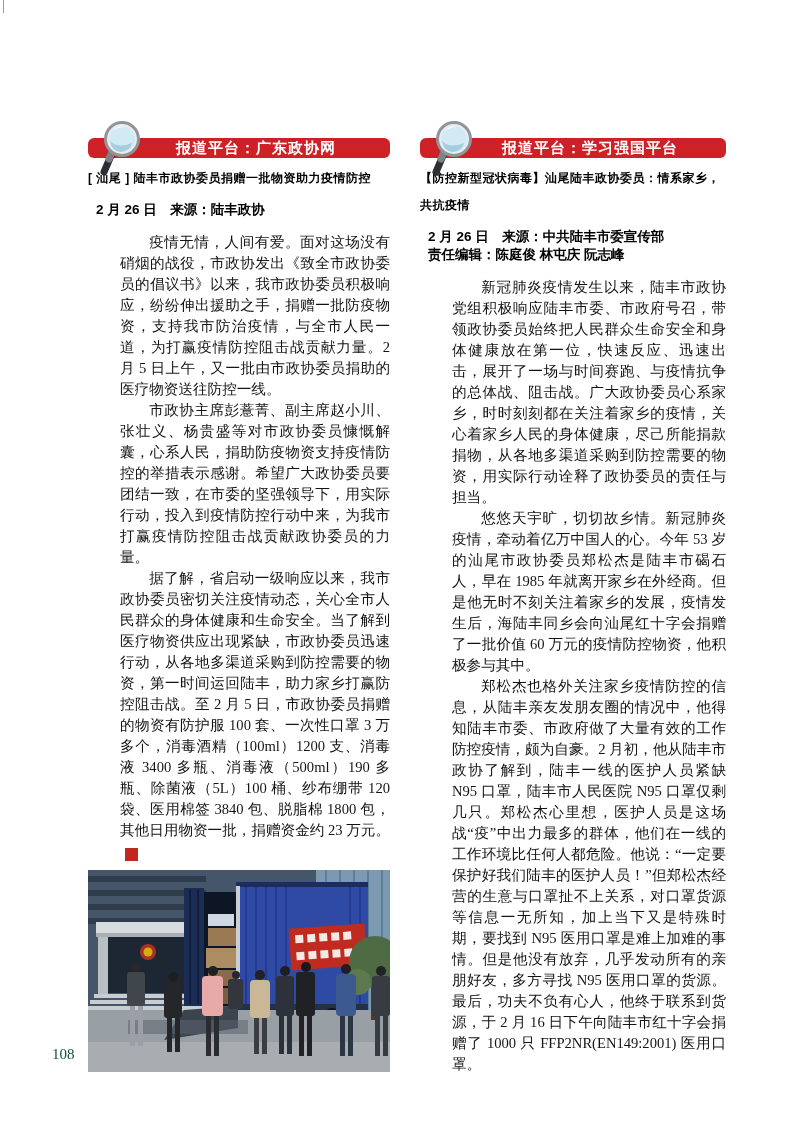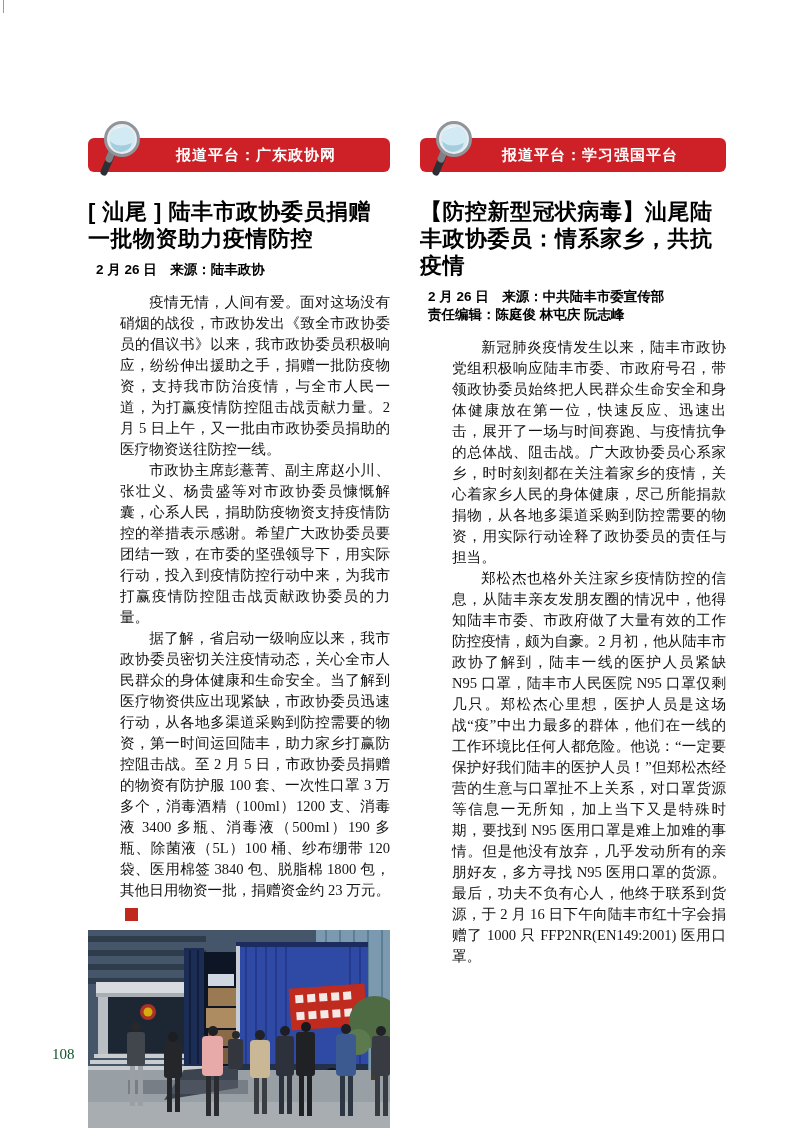--- a/index.html
+++ b/index.html
@@ -6,27 +6,27 @@
   html,body { background:#ffffff; }
   body { font-family:"Liberation Sans", sans-serif; }
   .page { position:relative; width:800px; height:1128px; background:#fff; overflow:hidden; }
 
   .crop-mark { position:absolute; left:3px; top:0; width:1px; height:13px; background:#9a9a9a; }
 
   .col { position:absolute; top:122px; }
   .col-left  { left:88px;  width:302px; }
   .col-right { left:420px; width:306px; }
 
-  .banner { position:relative; margin-top:16px; height:34px; border-radius:6px;
+  .banner { position:relative; margin-top:16px; height:20px; border-radius:6px;
             background:#ce2127; display:flex; align-items:center; justify-content:center; }
   .banner-label { color:#fff; font-weight:bold; font-size:15px; letter-spacing:1px; padding-left:34px; }
   .magnifier { position:absolute; left:8px; top:-19px; width:46px; height:58px; }
 
-  .title { font-size:22px; line-height:27px; font-weight:bold; color:#000;
-           margin-top:26px; letter-spacing:0.5px; }
+  .title { font-size:12px; line-height:27px; font-weight:bold; color:#000;
+           margin-top:7px; letter-spacing:0.5px; }
   .meta  { font-size:13.5px; font-weight:bold; color:#000; margin-top:9px; line-height:18px;margin-left:8px; }
 
   .body { margin-top:13px; font-family:"Liberation Serif","DejaVu Serif",serif;
           font-size:14.6px; line-height:21px; color:#131313; text-align:justify;margin-left:32px; }
   .body p { text-indent:2em; }
 
   .seal { display:inline-block; width:13px; height:13px; background:#c0281e; color:#fff;
           font-size:9px; line-height:13px; text-align:center; margin-left:5px;
           vertical-align:-1px; font-family:"Liberation Sans",sans-serif; }
 
@@ -206,18 +206,19 @@
     </div>
 
     <h2 class="title">【防控新型冠状病毒】汕尾陆丰政协委员：情系家乡，共抗疫情</h2>
     <div class="meta">
       <div>2 月 26 日　来源：中共陆丰市委宣传部</div>
       <div>责任编辑：陈庭俊 林屯庆 阮志峰</div>
     </div>
 
     <div class="body">
       <p>新冠肺炎疫情发生以来，陆丰市政协党组积极响应陆丰市委、市政府号召，带领政协委员始终把人民群众生命安全和身体健康放在第一位，快速反应、迅速出击，展开了一场与时间赛跑、与疫情抗争的总体战、阻击战。广大政协委员心系家乡，时时刻刻都在关注着家乡的疫情，关心着家乡人民的身体健康，尽己所能捐款捐物，从各地多渠道采购到防控需要的物资，用实际行动诠释了政协委员的责任与担当。</p>
+      <p>悠悠天宇旷，切切故乡情。新冠肺炎疫情，牵动着亿万中国人的心。今年 53 岁的汕尾市政协委员郑松杰是陆丰市碣石人，早在 1985 年就离开家乡在外经商。但是他无时不刻关注着家乡的发展，疫情发生后，海陆丰同乡会向汕尾红十字会捐赠了一批价值 60 万元的疫情防控物资，他积极参与其中。</p>
       <p>郑松杰也格外关注家乡疫情防控的信息，从陆丰亲友发朋友圈的情况中，他得知陆丰市委、市政府做了大量有效的工作防控疫情，颇为自豪。2 月初，他从陆丰市政协了解到，陆丰一线的医护人员紧缺 N95 口罩，陆丰市人民医院 N95 口罩仅剩几只。郑松杰心里想，医护人员是这场战“疫”中出力最多的群体，他们在一线的工作环境比任何人都危险。他说：“一定要保护好我们陆丰的医护人员！”但郑松杰经营的生意与口罩扯不上关系，对口罩货源等信息一无所知，加上当下又是特殊时期，要找到 N95 医用口罩是难上加难的事情。但是他没有放弃，几乎发动所有的亲朋好友，多方寻找 N95 医用口罩的货源。最后，功夫不负有心人，他终于联系到货源，于 2 月 16 日下午向陆丰市红十字会捐赠了 1000 只 FFP2NR(EN149:2001) 医用口罩。</p>
     </div>
   </div>
 
   <div class="page-number">108</div>
 </div>
 
 </body></html>

